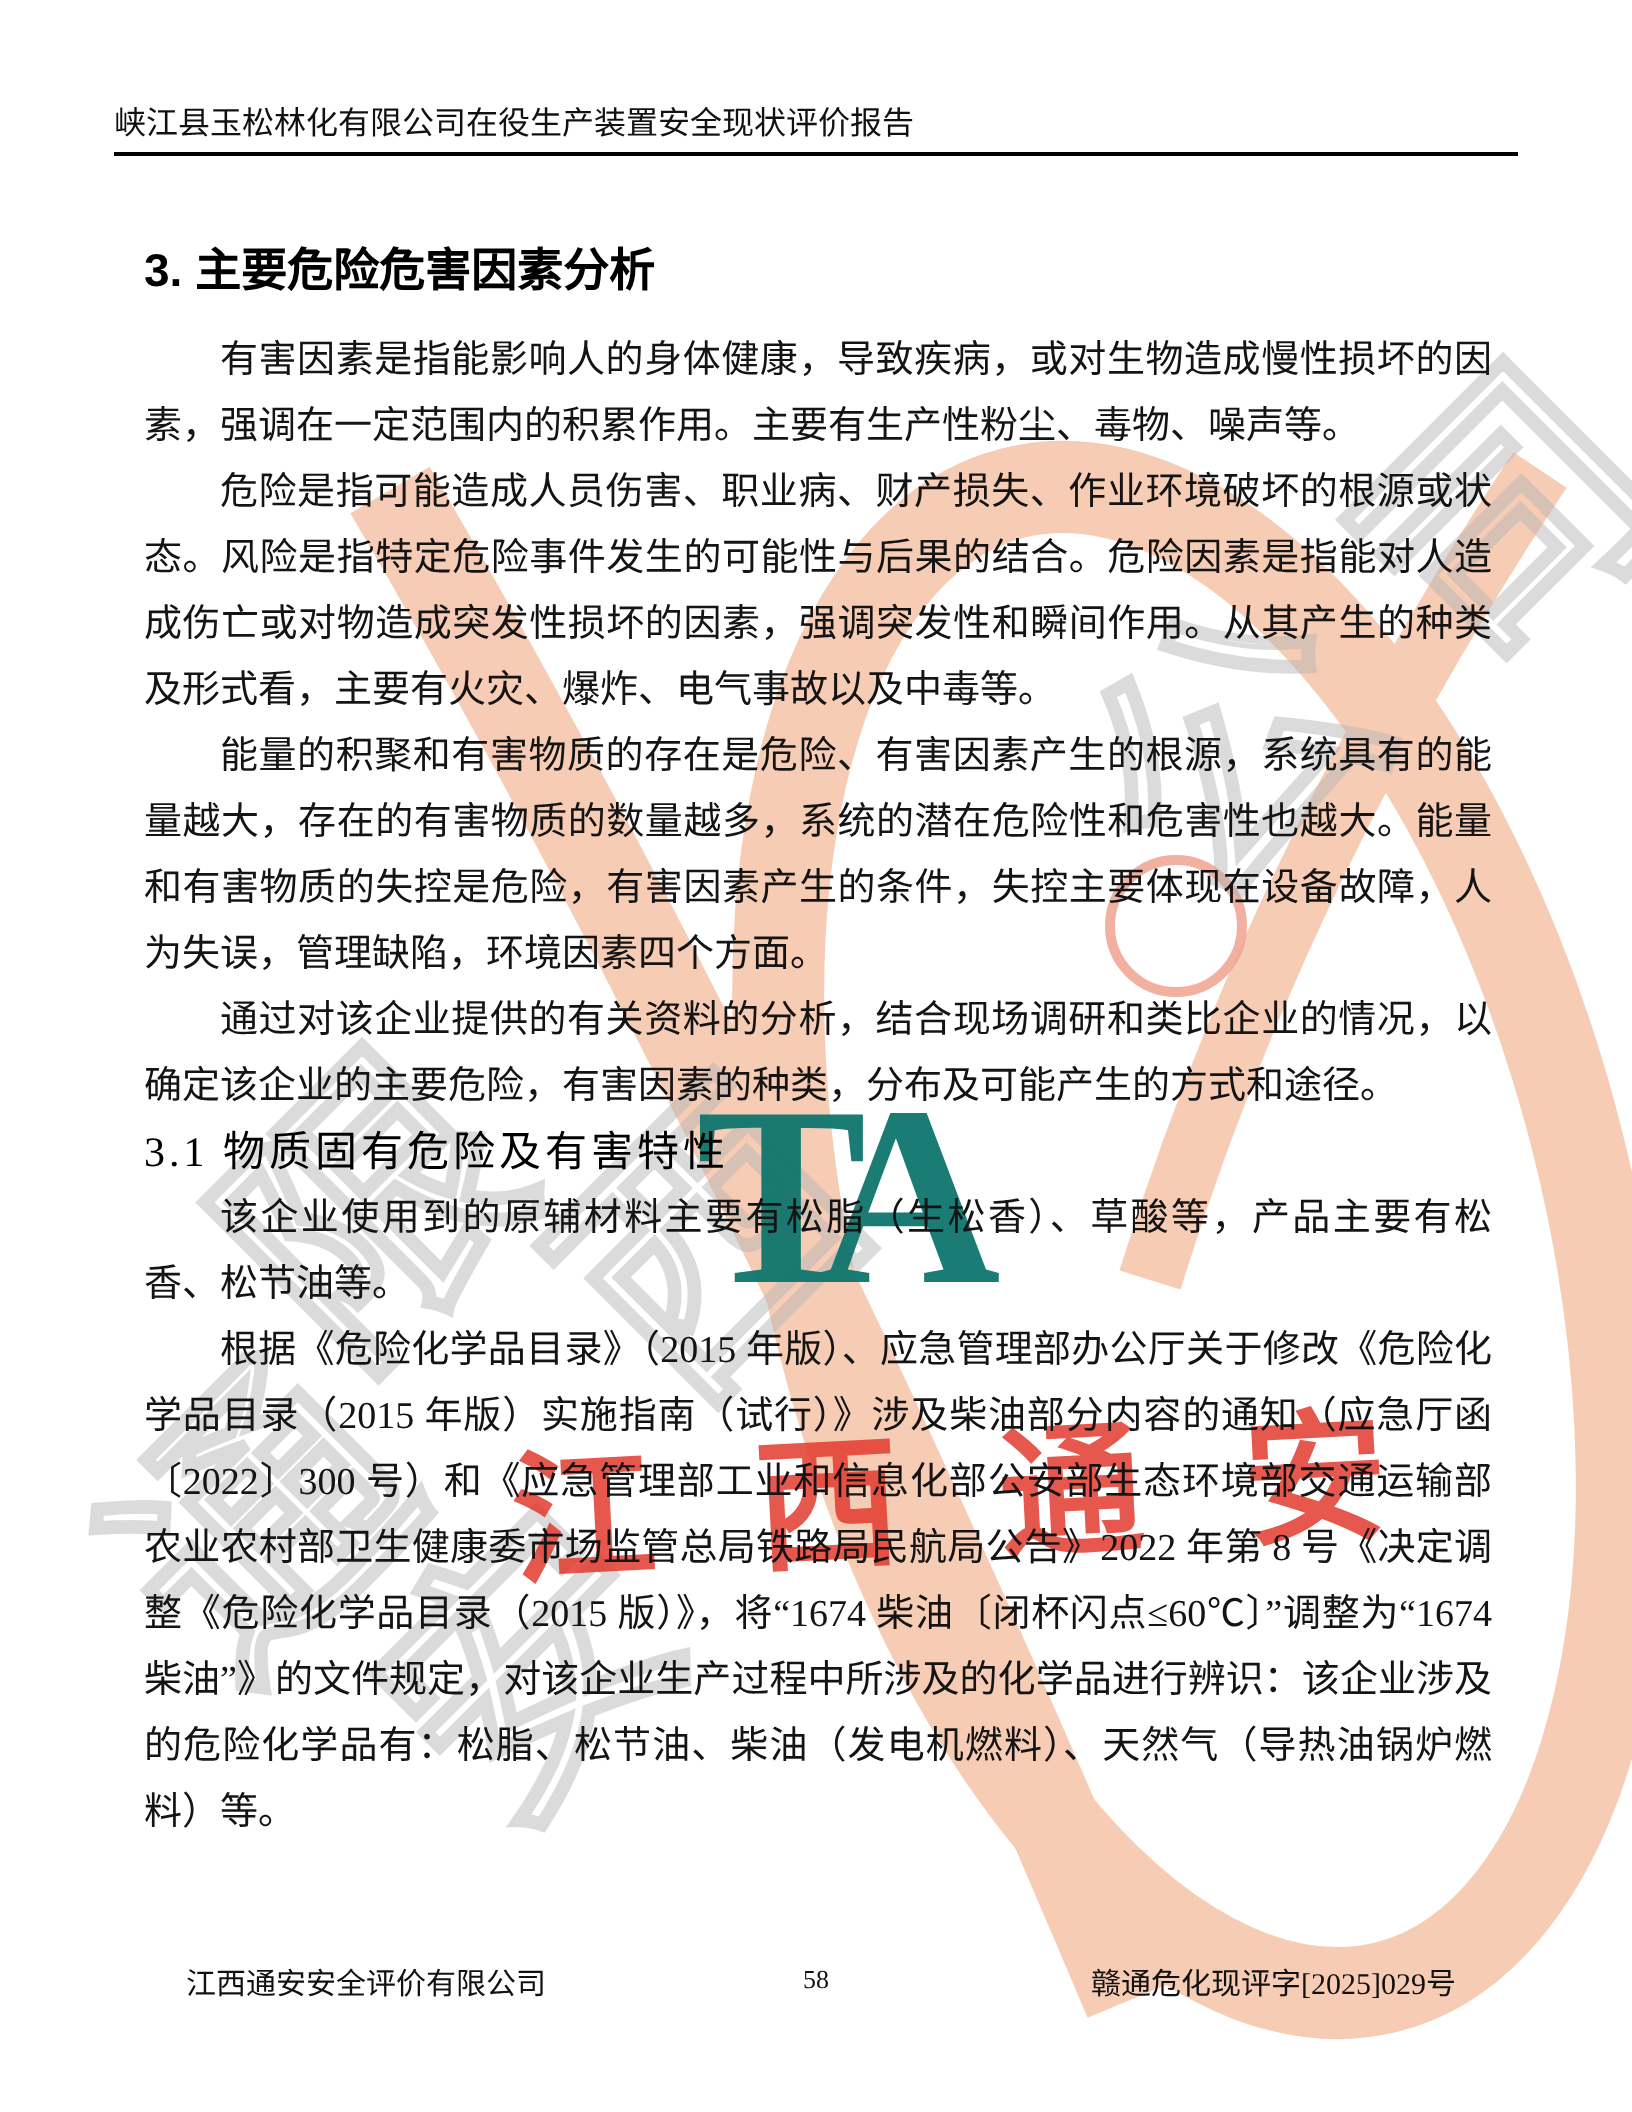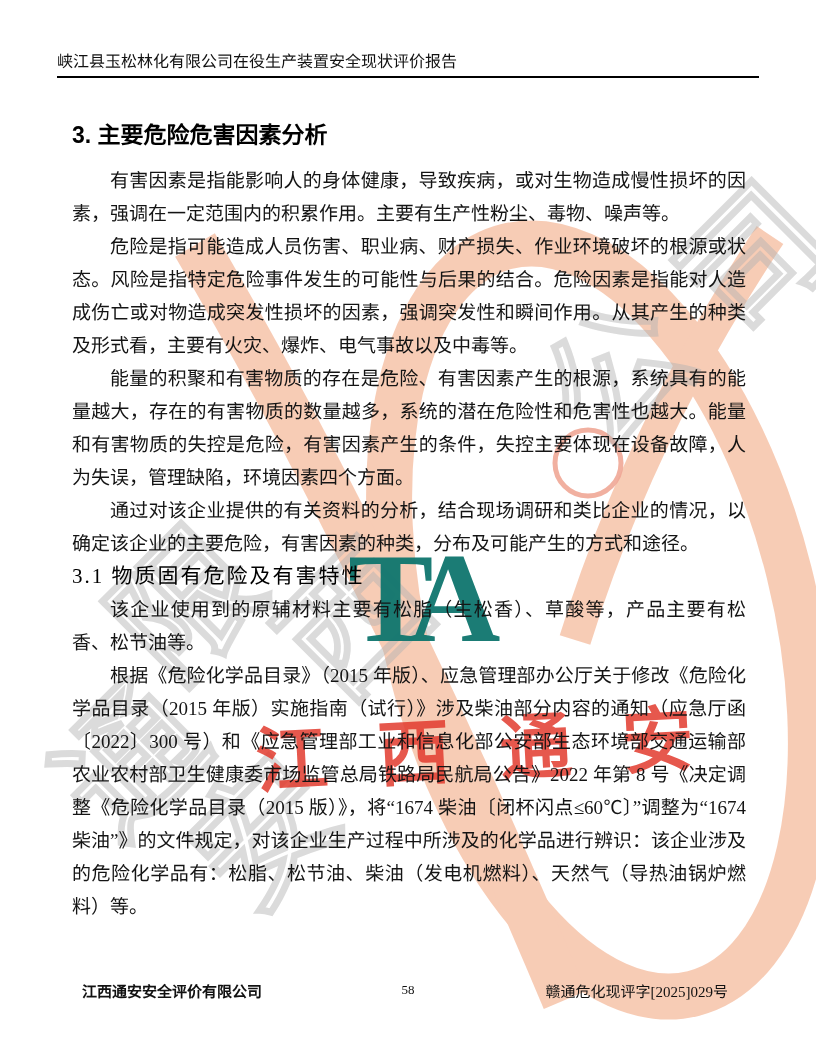--- a/index.html
+++ b/index.html
@@ -48,21 +48,21 @@
   }
   .para {
     font-size:19px; line-height:33px; text-align:justify; text-indent:2em;
     font-family:"Liberation Serif", serif;
   }
   .section-heading {
     font-size:21px; font-weight:normal; line-height:33px; letter-spacing:2px; color:#000;
   }
 
   .footer { position:absolute; left:0; top:980px; width:816px; font-size:15px; color:#111; }
-  .footer-company { position:absolute; left:82px; top:0;font-weight:bold; }
+  .footer-company { position:absolute; left:93px; top:0; }
   .footer-page { position:absolute; left:0; top:2px; width:816px; text-align:center; font-size:13px; }
   .footer-docnum { position:absolute; right:88px; top:0;text-align:right; }
 </style>
 </head>
 <body>
 
 <div class="page">
 
   <div class="wm-layer">
     <svg width="816" height="1056" viewBox="0 0 816 1056" style="position:absolute;left:0;top:0;">

